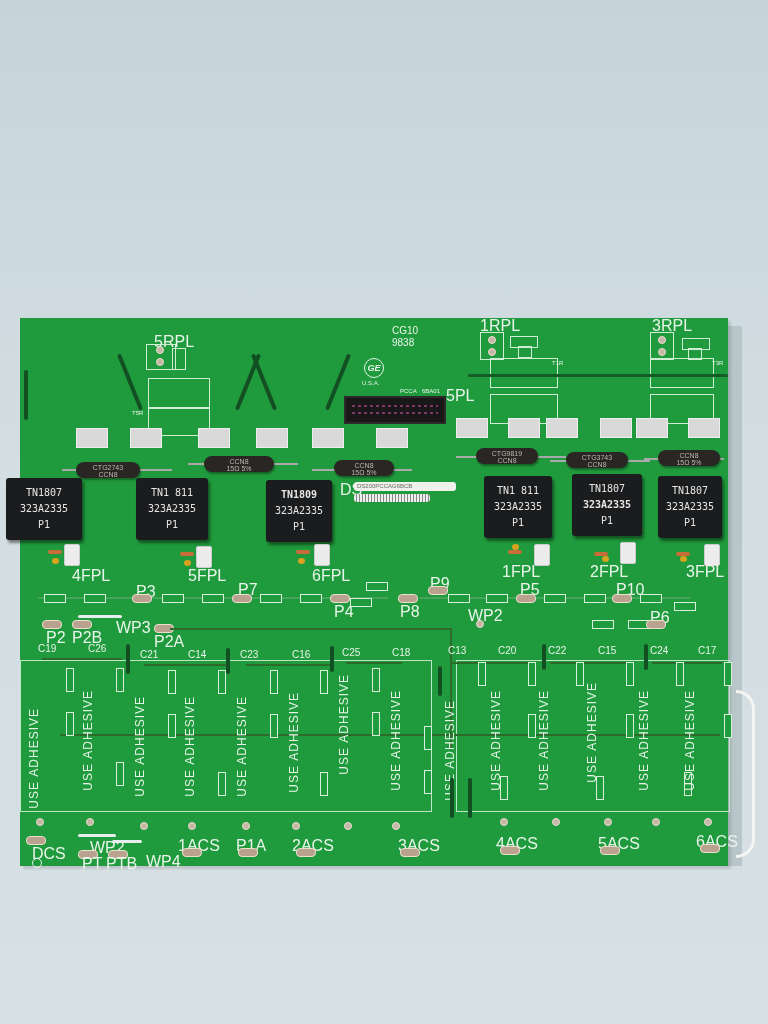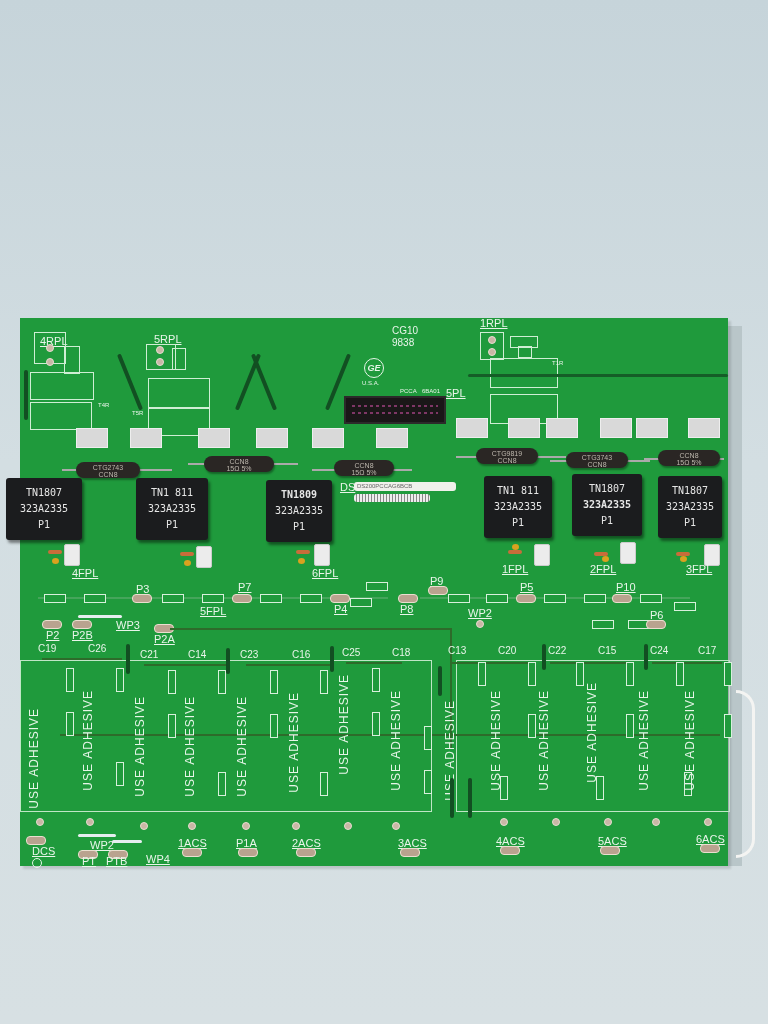--- a/index.html
+++ b/index.html
@@ -4,21 +4,21 @@
 <style>
   html,body{margin:0;padding:0;}
   body{width:768px;height:1024px;background:#cfdbe0;position:relative;overflow:hidden;font-family:"Liberation Sans",sans-serif;}
   .bg-shade{position:absolute;inset:0;background:linear-gradient(180deg,#c6d4da 0%,#d3dee2 45%,#d7e0e3 100%);}
   .board{position:absolute;left:20px;top:318px;width:708px;height:548px;background:#1f9a3c;box-shadow:3px 3px 2px rgba(0,0,0,0.12);}
   .board-edge{position:absolute;left:728px;top:326px;width:14px;height:540px;background:#b9c6c9;}
   .abs{position:absolute;}
   .silk{position:absolute;color:#e9f5ea;font-size:10px;white-space:nowrap;line-height:1;}
   .silk.sm{font-size:6px;}
   .silk.md{font-size:10px;}
-  .silk.lg{font-size:11px;text-decoration:underline;}
+  .silk.lg{font-size:16px;}
   .pad{position:absolute;width:6px;height:6px;border-radius:50%;background:#c9b7a6;border:1px solid #e7ddd0;}
   .trace{position:absolute;background:#2d6b2a;}
   .outline{position:absolute;border:1px solid #cfeed4;}
   .pad-rect{position:absolute;background:#d9d9d9;border:1px solid #eee;}
   .xfmr{position:absolute;width:76px;height:62px;background:#1b1c1e;border-radius:3px;box-shadow:2px 3px 3px rgba(0,0,0,0.45);}
   .xfmr .lbl{position:absolute;left:0;right:0;text-align:center;color:#e6e6e6;font-family:"DejaVu Sans Mono",monospace;font-size:10px;line-height:1;}
   .res{position:absolute;height:16px;background:#2a2624;border-radius:8px;box-shadow:1px 2px 2px rgba(0,0,0,0.35);}
   .res .lbl{position:absolute;left:0;right:0;text-align:center;color:#bdb7ad;font-size:7px;line-height:1;}
   .lead{position:absolute;height:2px;background:#aaa;}
   .jumper{position:absolute;width:18px;height:7px;border-radius:4px;background:#b9a38f;border:1px solid #eadfcf;}
@@ -30,30 +30,20 @@
   .slot{position:absolute;background:#124f22;border-radius:3px;}
 </style>
 </head>
 <body>
 
 <div class="bg-shade"></div>
 <div class="board-edge"></div>
 
 <div class="board">
 
-  <div class="abs" style="left:6px;top:6px;width:110px;height:100px;">
-    <span class="silk lg" style="left:14px;top:12px;">4RPL</span>
-    <div class="outline" style="left:8px;top:8px;width:30px;height:30px;"></div>
-    <div class="pad" style="left:20px;top:20px;"></div>
-      <div class="pad" style="left:20px;top:34px;"></div>
-    <div class="outline" style="left:38px;top:22px;width:14px;height:26px;"></div>
-    <div class="outline" style="left:4px;top:48px;width:62px;height:26px;"></div>
-    <span class="silk sm" style="left:72px;top:78px;">T4R</span>
-    <div class="outline" style="left:4px;top:78px;width:60px;height:26px;"></div>
-  </div>
   <div class="abs" style="left:112px;top:6px;width:110px;height:100px;">
     <span class="silk lg" style="left:22px;top:10px;">5RPL</span>
     <div class="outline" style="left:14px;top:20px;width:28px;height:24px;"></div>
     <div class="pad" style="left:24px;top:22px;"></div>
       <div class="pad" style="left:24px;top:34px;"></div>
     <div class="outline" style="left:40px;top:24px;width:12px;height:20px;"></div>
     <div class="outline" style="left:16px;top:54px;width:60px;height:28px;"></div>
     <span class="silk sm" style="left:0px;top:86px;">T5R</span>
     <div class="outline" style="left:16px;top:84px;width:60px;height:26px;"></div>
   </div>
@@ -80,20 +70,31 @@
   <div class="abs" style="left:460px;top:0px;width:86px;height:110px;">
     <span class="silk lg" style="left:0px;top:0px;">1RPL</span>
     <div class="outline" style="left:0px;top:14px;width:22px;height:26px;"></div>
     <div class="pad" style="left:8px;top:18px;"></div>
       <div class="pad" style="left:8px;top:30px;"></div>
     <div class="outline" style="left:30px;top:18px;width:26px;height:10px;"></div>
     <div class="outline" style="left:38px;top:28px;width:12px;height:10px;"></div>
     <div class="outline" style="left:10px;top:40px;width:66px;height:28px;"></div>
     <span class="silk sm" style="left:72px;top:42px;">T1R</span>
     <div class="outline" style="left:10px;top:76px;width:66px;height:28px;"></div>
+  </div>
+  <div class="abs" style="left:630px;top:0px;width:78px;height:110px;">
+    <span class="silk lg" style="left:2px;top:0px;">3RPL</span>
+    <div class="outline" style="left:0px;top:14px;width:22px;height:26px;"></div>
+    <div class="pad" style="left:8px;top:18px;"></div>
+      <div class="pad" style="left:8px;top:30px;"></div>
+    <div class="outline" style="left:32px;top:20px;width:26px;height:10px;"></div>
+    <div class="outline" style="left:38px;top:30px;width:12px;height:10px;"></div>
+    <div class="outline" style="left:0px;top:40px;width:62px;height:28px;"></div>
+    <span class="silk sm" style="left:62px;top:42px;">T3R</span>
+    <div class="outline" style="left:0px;top:76px;width:62px;height:28px;"></div>
   </div>
   <div class="slot" style="left:448px;top:56px;width:260px;height:3px;background:#155d27;"></div>
 
   <div class="pad-rect" style="left:56px;top:110px;width:30px;height:18px;"></div>
   <div class="pad-rect" style="left:110px;top:110px;width:30px;height:18px;"></div>
   <div class="pad-rect" style="left:178px;top:110px;width:30px;height:18px;"></div>
   <div class="pad-rect" style="left:236px;top:110px;width:30px;height:18px;"></div>
   <div class="pad-rect" style="left:292px;top:110px;width:30px;height:18px;"></div>
   <div class="pad-rect" style="left:356px;top:110px;width:30px;height:18px;"></div>
   <div class="pad-rect" style="left:436px;top:100px;width:30px;height:18px;"></div>
@@ -167,21 +168,21 @@
   </div>
   <div class="xfmr" style="left:638px;top:158px;width:64px;">
     <span class="lbl" style="top:10px;">TN1807</span>
     <span class="lbl" style="top:26px;">323A2335</span>
     <span class="lbl" style="top:42px;">P1</span>
   </div>
 
   <div class="white-block" style="left:44px;top:226px;"></div>
   <span class="silk lg" style="left:52px;top:250px;">4FPL</span>
   <div class="white-block" style="left:176px;top:228px;"></div>
-  <span class="silk lg" style="left:180px;top:250px;margin-top:38px;">5FPL</span>
+  <span class="silk lg" style="left:168px;top:250px;">5FPL</span>
   <div class="white-block" style="left:294px;top:226px;"></div>
   <span class="silk lg" style="left:292px;top:250px;">6FPL</span>
   <div class="white-block" style="left:514px;top:226px;"></div>
   <span class="silk lg" style="left:482px;top:246px;">1FPL</span>
   <div class="white-block" style="left:600px;top:224px;"></div>
   <span class="silk lg" style="left:570px;top:246px;">2FPL</span>
   <div class="white-block" style="left:684px;top:226px;"></div>
   <span class="silk lg" style="left:666px;top:246px;">3FPL</span>
 
   <div class="abs" style="left:28px;top:232px;width:14px;height:4px;background:#c86d3a;border-radius:2px;"></div>

